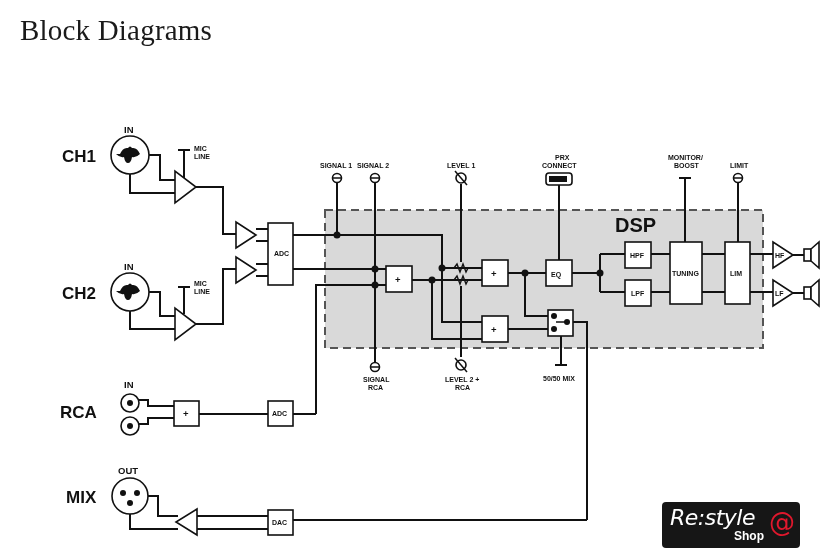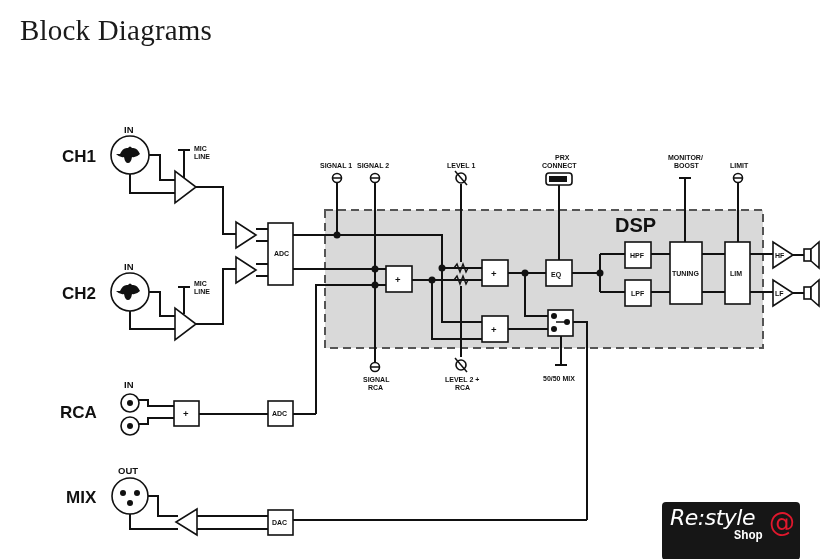--- a/index.html
+++ b/index.html
@@ -6,23 +6,23 @@
   body { width:840px; height:559px; position:relative; overflow:hidden; }
   .title { position:absolute; left:20px; top:14px; font-family:Liberation Serif, serif; font-size:29px; color:#1a1a1a; letter-spacing:0.2px; }
   svg { position:absolute; left:0; top:0; }
   .ln { stroke:#111; stroke-width:2; fill:none; }
   .box { stroke:#111; stroke-width:1.6; fill:#fff; }
   .lbl { font-family:"Liberation Sans","DejaVu Sans",sans-serif; font-weight:bold; fill:#111; }
   .big { font-size:17px; }
   .sm { font-size:7px; }
   .md { font-size:9.5px; }
   .dot { fill:#111; }
-  .logo { position:absolute; left:662px; top:502px; width:138px; height:58px; background:#161616; border-radius:4px; }
+  .logo { position:absolute; left:662px; top:502px; width:138px; height:46px; background:#161616; border-radius:4px; }
   .logo-main { position:absolute; left:8px; top:3px; font-family:"DejaVu Sans",sans-serif; font-style:italic; font-size:22px; color:#fff; letter-spacing:-0.5px; }
-  .logo-shop { position:absolute; left:72px; top:27px; font-family:Liberation Mono, monospace; font-weight:bold; font-size:12px; color:#fff; }
+  .logo-shop { position:absolute; left:72px; top:27px; font-family:Liberation Sans, sans-serif; font-weight:bold; font-size:12px; color:#fff; }
   .logo-at { position:absolute; left:107px; top:5px; font-family:"DejaVu Sans",sans-serif; font-size:26px; color:#e0182d; }
 </style>
 </head>
 <body>
 
 <div class="title">Block Diagrams</div>
 
 <svg width="840" height="559" viewBox="0 0 840 559">
 
   <rect x="325" y="210" width="438" height="138" fill="#d9d9d9" stroke="#555" stroke-width="2" stroke-dasharray="8,5"></rect>

